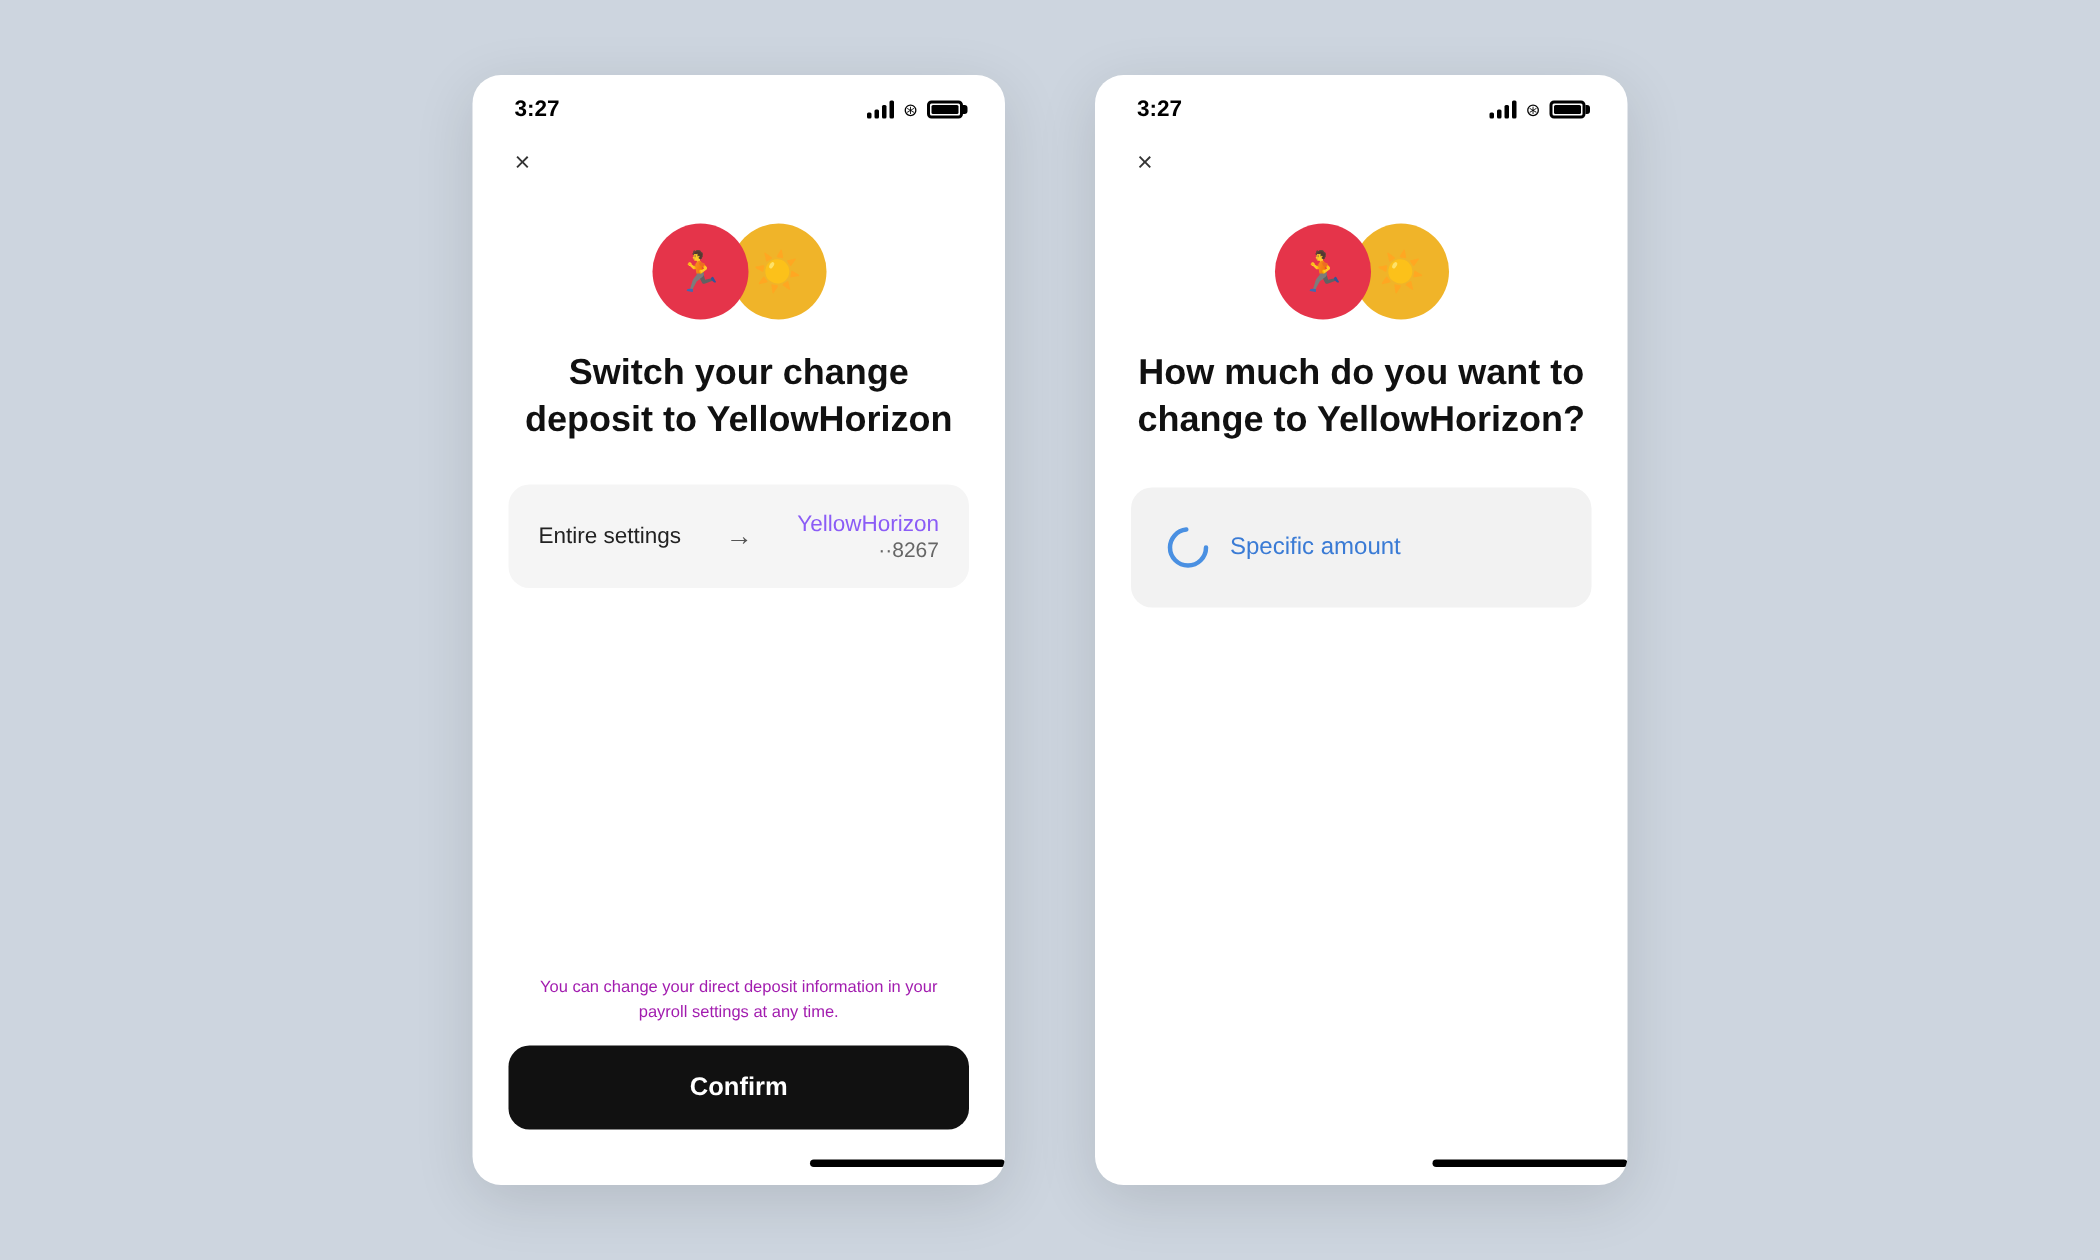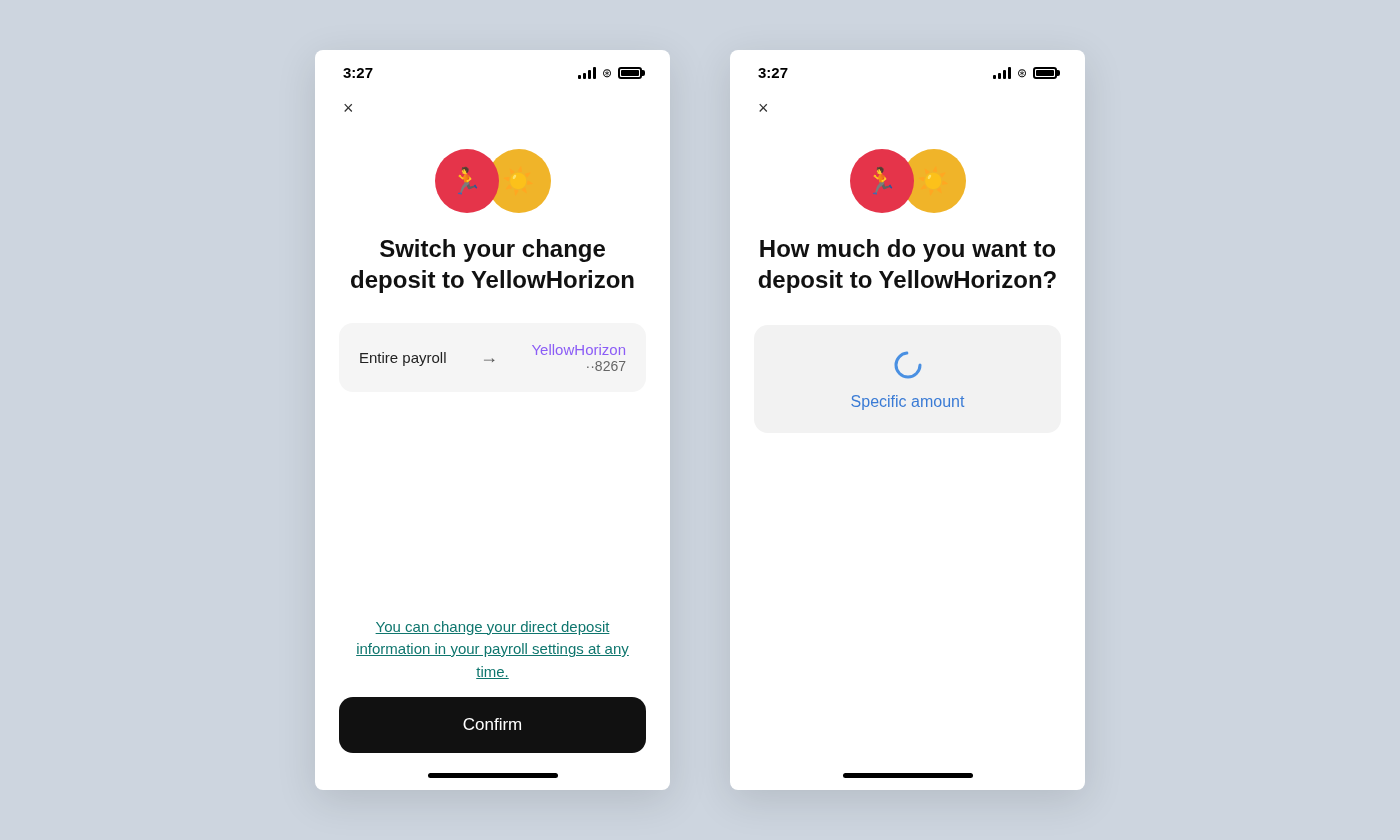--- a/index.html
+++ b/index.html
@@ -12,25 +12,25 @@
       align-items: center;
       justify-content: center;
       gap: 60px;
       font-family: -apple-system, BlinkMacSystemFont, 'SF Pro Display', 'Helvetica Neue', sans-serif;
     }
 
     .phone {
       width: 355px;
       height: 740px;
       background: #ffffff;
-      border-radius: 8px;
+      border-radius: 19px;
       box-shadow: 0 10px 40px rgba(0,0,0,0.12);
       display: flex;
       flex-direction: column;
-      align-items: center;
+      align-items: flex-end;
       overflow: hidden;
       position: relative;
     }
 
     
     .status-bar {
       width: 100%;
       display: flex;
       justify-content: space-between;
       align-items: center;
@@ -200,38 +200,37 @@
     }
 
     .deposit-to-account {
       font-size: 14px;
       color: #666;
     }
 
     .spacer { flex: 1; }
 
     .footer-note {
-      font-size: 15px;
-      color: #0f766e;
+      font-size: 11px;
+      color: #a21caf;
       text-align: center;
       line-height: 1.5;
       margin-bottom: 14px;
       padding: 0 10px;
-      text-decoration: underline;
     }
 
     .confirm-btn {
       width: 100%;
       background: #111;
       color: #fff;
       border: none;
       border-radius: 14px;
       padding: 18px;
       font-size: 17px;
-      font-weight: 400;
+      font-weight: 700;
       cursor: pointer;
       margin-bottom: 20px;
     }
 
     .home-indicator {
       width: 130px;
       height: 5px;
       background: #000;
       border-radius: 3px;
       margin-bottom: 12px;
@@ -255,21 +254,21 @@
       line-height: 1.3;
       margin-bottom: 30px;
     }
 
     .option-card {
       width: 100%;
       background: #f2f2f2;
       border-radius: 14px;
       padding: 22px 20px;
       display: flex;
-      flex-direction: column;
+      flex-direction: row;
       align-items: center;
       gap: 10px;
       margin-bottom: 12px;
       cursor: pointer;
     }
 
     .option-icon {
       width: 36px;
       height: 36px;
       display: flex;
@@ -313,21 +312,21 @@
         <span class="icon-figure">🏃</span>
       </div>
       <div class="icon-circle yellow">
         <span class="icon-figure">☀️</span>
       </div>
     </div>
 
     <div class="phone-title">Switch your change deposit to YellowHorizon</div>
 
     <div class="deposit-card">
-      <span class="deposit-from">Entire payroll</span>
+      <span class="deposit-from">Entire settings</span>
       <span class="deposit-arrow">→</span>
       <div class="deposit-to">
         <div class="deposit-to-name">YellowHorizon</div>
         <div class="deposit-to-account">··8267</div>
       </div>
     </div>
 
     <div class="spacer"></div>
 
     <div class="footer-note">You can change your direct deposit information in your payroll settings at any time.</div>
@@ -364,21 +363,21 @@
 
     <div class="icon-group">
       <div class="icon-circle red">
         <span class="icon-figure">🏃</span>
       </div>
       <div class="icon-circle yellow">
         <span class="icon-figure">☀️</span>
       </div>
     </div>
 
-    <div class="phone2-title">How much do you want to deposit to YellowHorizon?</div>
+    <div class="phone2-title">How much do you want to change to YellowHorizon?</div>
 
     <div class="option-card">
       <div class="option-icon">
         <svg width="30" height="30" viewBox="0 0 30 30" fill="none" xmlns="http://www.w3.org/2000/svg">
           <circle cx="15" cy="15" r="12" stroke="#4a90e2" stroke-width="3" stroke-dasharray="55 20" stroke-linecap="round"></circle>
         </svg>
       </div>
       <span class="option-label">Specific amount</span>
     </div>
 

